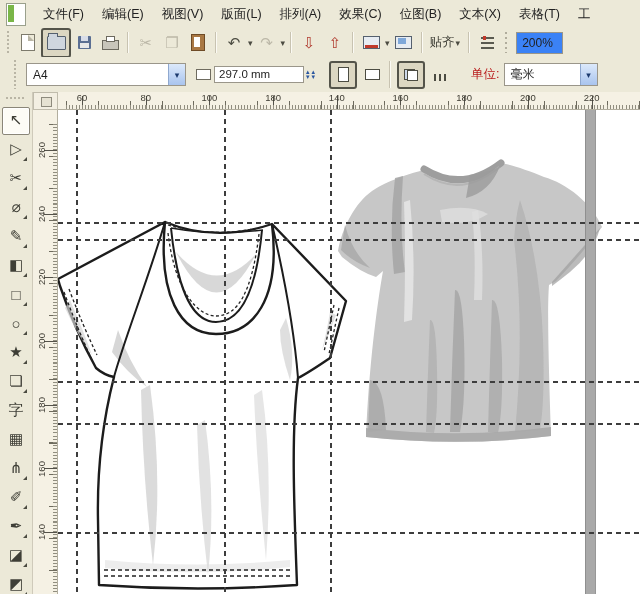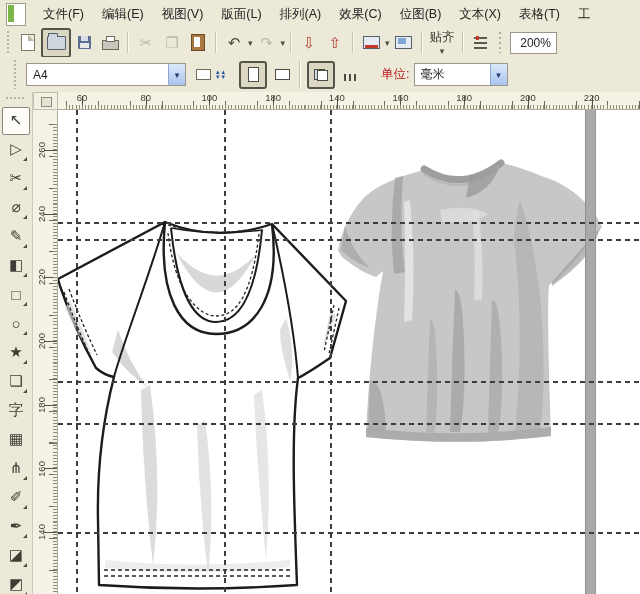--- a/index.html
+++ b/index.html
@@ -18,22 +18,22 @@
 
   .grip{width:7px;align-self:stretch;margin:3px 3px;background-image:repeating-linear-gradient(180deg,#b9b5a5 0 2px,transparent 2px 4px);background-size:2px 100%;background-repeat:no-repeat;background-position:2px 0;}
   .tbtn{width:24px;height:24px;display:flex;align-items:center;justify-content:center;border:1px solid transparent;border-radius:2px;position:relative;flex:0 0 auto;}
   .tbtn .g{font-size:15px;line-height:1;color:#4b4b41;}
   .tbtn.disabled .g{color:#bcb8a8;}
   .tbtn.pressed{border:2px solid #54544a;background:#dcd7c2;border-radius:3px;width:26px;height:26px;}
   .caret{font-size:9px;color:#4b4b41;margin:0 1px;flex:0 0 auto;}
   .tsep{width:1px;align-self:stretch;margin:4px 4px;background:#c8c3b1;border-right:1px solid #fbfaf4;flex:0 0 auto;}
   .dotsep{width:6px;align-self:stretch;margin:4px 3px;background-image:repeating-linear-gradient(180deg,#b0ac9c 0 2px,transparent 2px 5px);background-size:2px 100%;background-repeat:no-repeat;background-position:2px 0;flex:0 0 auto;}
   .red{color:#b03a2e !important;}
-  .snapwrap{display:flex;align-items:center;padding:0 3px;font-size:12.5px;color:#3c3c34;flex-direction:column;}
-  .zoombox{display:flex;align-items:center;border:1px solid #9a968a;background:#ffffff;height:20px;margin-left:4px;text-align:center;}
+  .snapwrap{display:flex;align-items:center;padding:0 3px;font-size:12.5px;color:#3c3c34;}
+  .zoombox{display:flex;align-items:center;border:1px solid #9a968a;background:#3b82f6;height:20px;margin-left:4px;}
   .zoombox .zval{width:40px;padding-left:5px;font-size:12px;color:#222;}
   .combo-arrow{width:16px;height:100%;background:linear-gradient(#dcE9fb,#a9c4ee);border-left:1px solid #8fa8cf;display:flex;align-items:center;justify-content:center;font-size:9px;color:#1c3a6e;}
 
   
   .folder{position:relative;width:17px;height:12px;background:#cfd6de;border:1.5px solid #55606e;border-radius:1px;}
   .folder:before{content:"";position:absolute;top:-4px;left:0;width:8px;height:3px;background:#cfd6de;border:1.5px solid #55606e;border-bottom:none;}
   .doc{width:12px;height:15px;background:#fff;border:1px solid #7d7a6c;position:relative;}
   .doc:before{content:"";position:absolute;right:0;top:0;border:3px solid #ece9d8;border-left-color:#b9b5a5;border-bottom-color:#b9b5a5;}
   .floppy{width:13px;height:13px;background:#5b6f93;position:relative;border-radius:1px;}
   .floppy:before{content:"";position:absolute;left:3px;top:0;width:7px;height:5px;background:#d8dde8;}
@@ -192,20 +192,21 @@
 
   <div class="bar" id="propbar">
     <span class="grip"></span>
     <div class="combo" id="paper-combo">
       <span class="cval">A4</span>
       <span class="combo-arrow">▾</span>
     </div>
     <div class="dimstack">
       <div class="dimrow">
         <span class="pgicon h"></span>
+        <span class="dimfield">297.0 mm</span>
         <span class="spin">
             <span>▴</span>
             <span>▾</span>
           </span>
         <span class="spin">
             <span>▴</span>
             <span>▾</span>
           </span>
       </div>
     </div>

